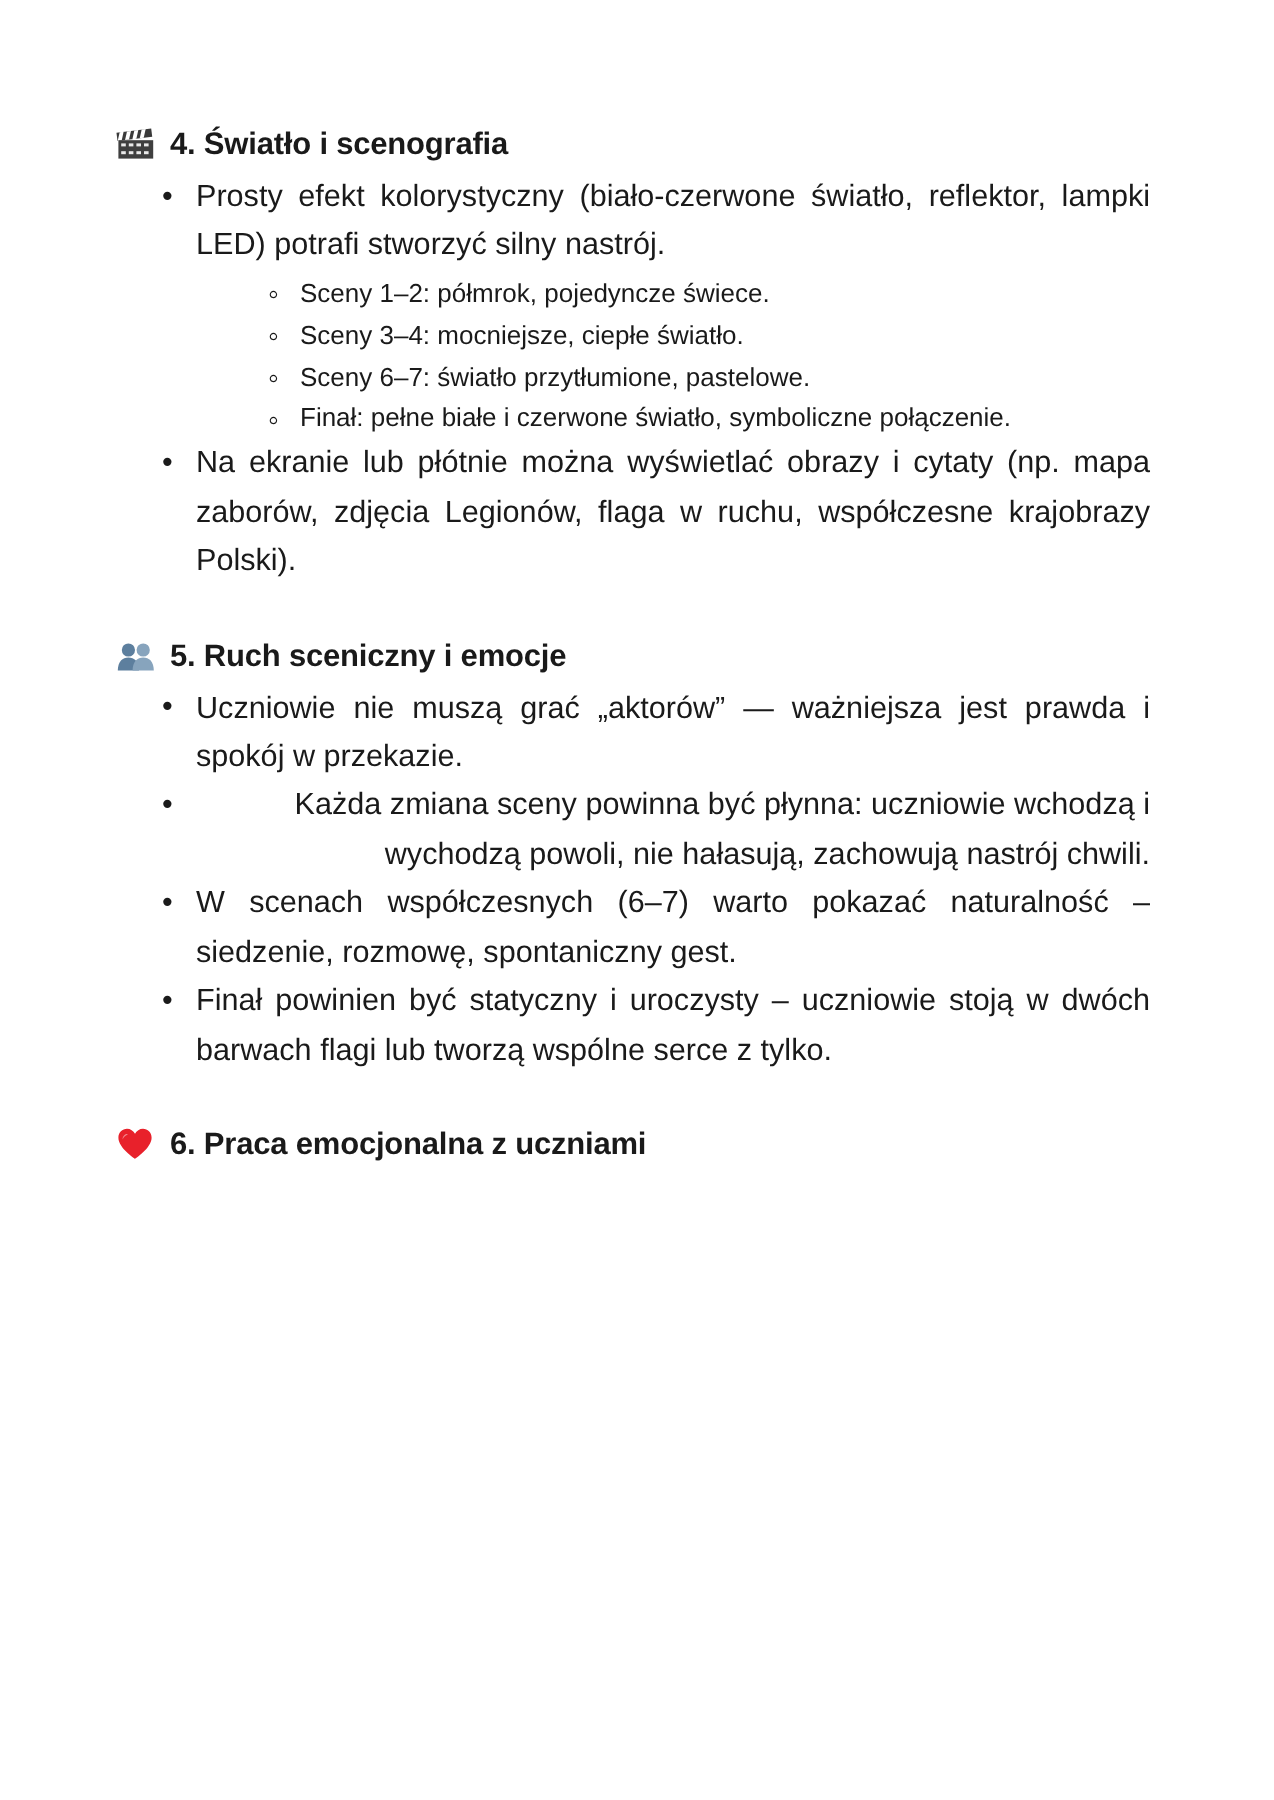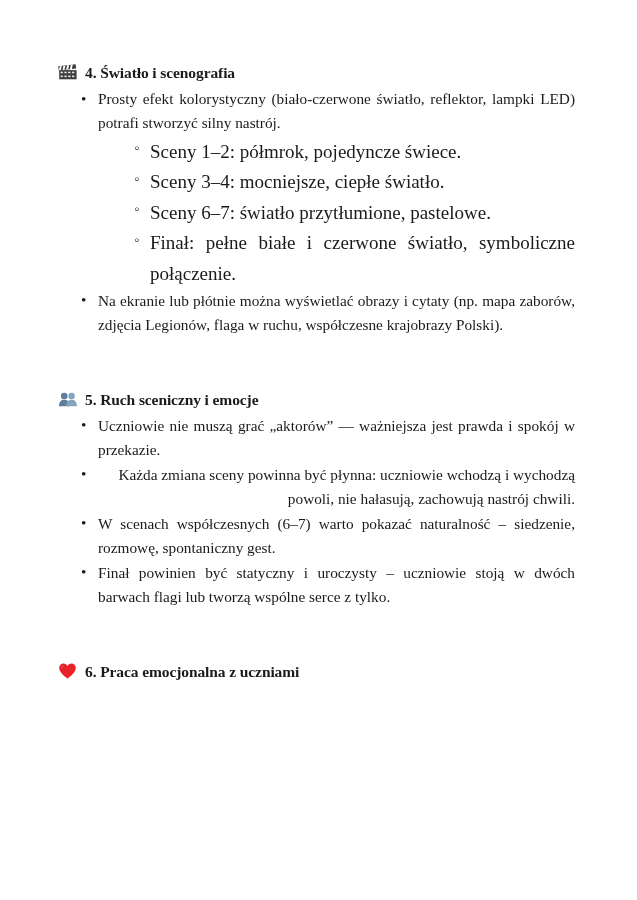--- a/index.html
+++ b/index.html
@@ -14,32 +14,31 @@
     color: #1a1a1a;
     overflow: hidden;
   }
 
   .page {
     position: relative;
     width: 637px;
     height: 900px;
     box-sizing: border-box;
     padding: 62px 62px 0 58px;
-    font-family: Liberation Serif, serif;
   }
 
   
   .section {
     margin: 0 0 0 0;
   }
   .section + .section {
     margin-top: 26px;
   }
   .section.gap-large {
-    margin-top: 51px;
+    margin-top: 24px;
   }
 
   .section-heading {
     display: flex;
     align-items: flex-start;
     font-size: 15.5px;
     font-weight: bold;
     line-height: 1.42;
     margin: 0 0 3px 0;
     letter-spacing: -0.1px;
@@ -85,21 +84,21 @@
 
   ul.lvl2 {
     list-style: none;
     margin: 1px 0 0 0;
     padding: 0;
   }
   ul.lvl2 > li.subbullet {
     position: relative;
     padding-left: 24px;
     margin: 0 0 0 28px;
-    font-size: 19px;
+    font-size: 13px;
     line-height: 1.60;
     text-align: justify;
     text-justify: inter-word;
   }
   ul.lvl2 > li.subbullet::before {
     content: "\25E6";
     position: absolute;
     left: 8px;
     top: -0.5px;
     font-size: 15.3px;

